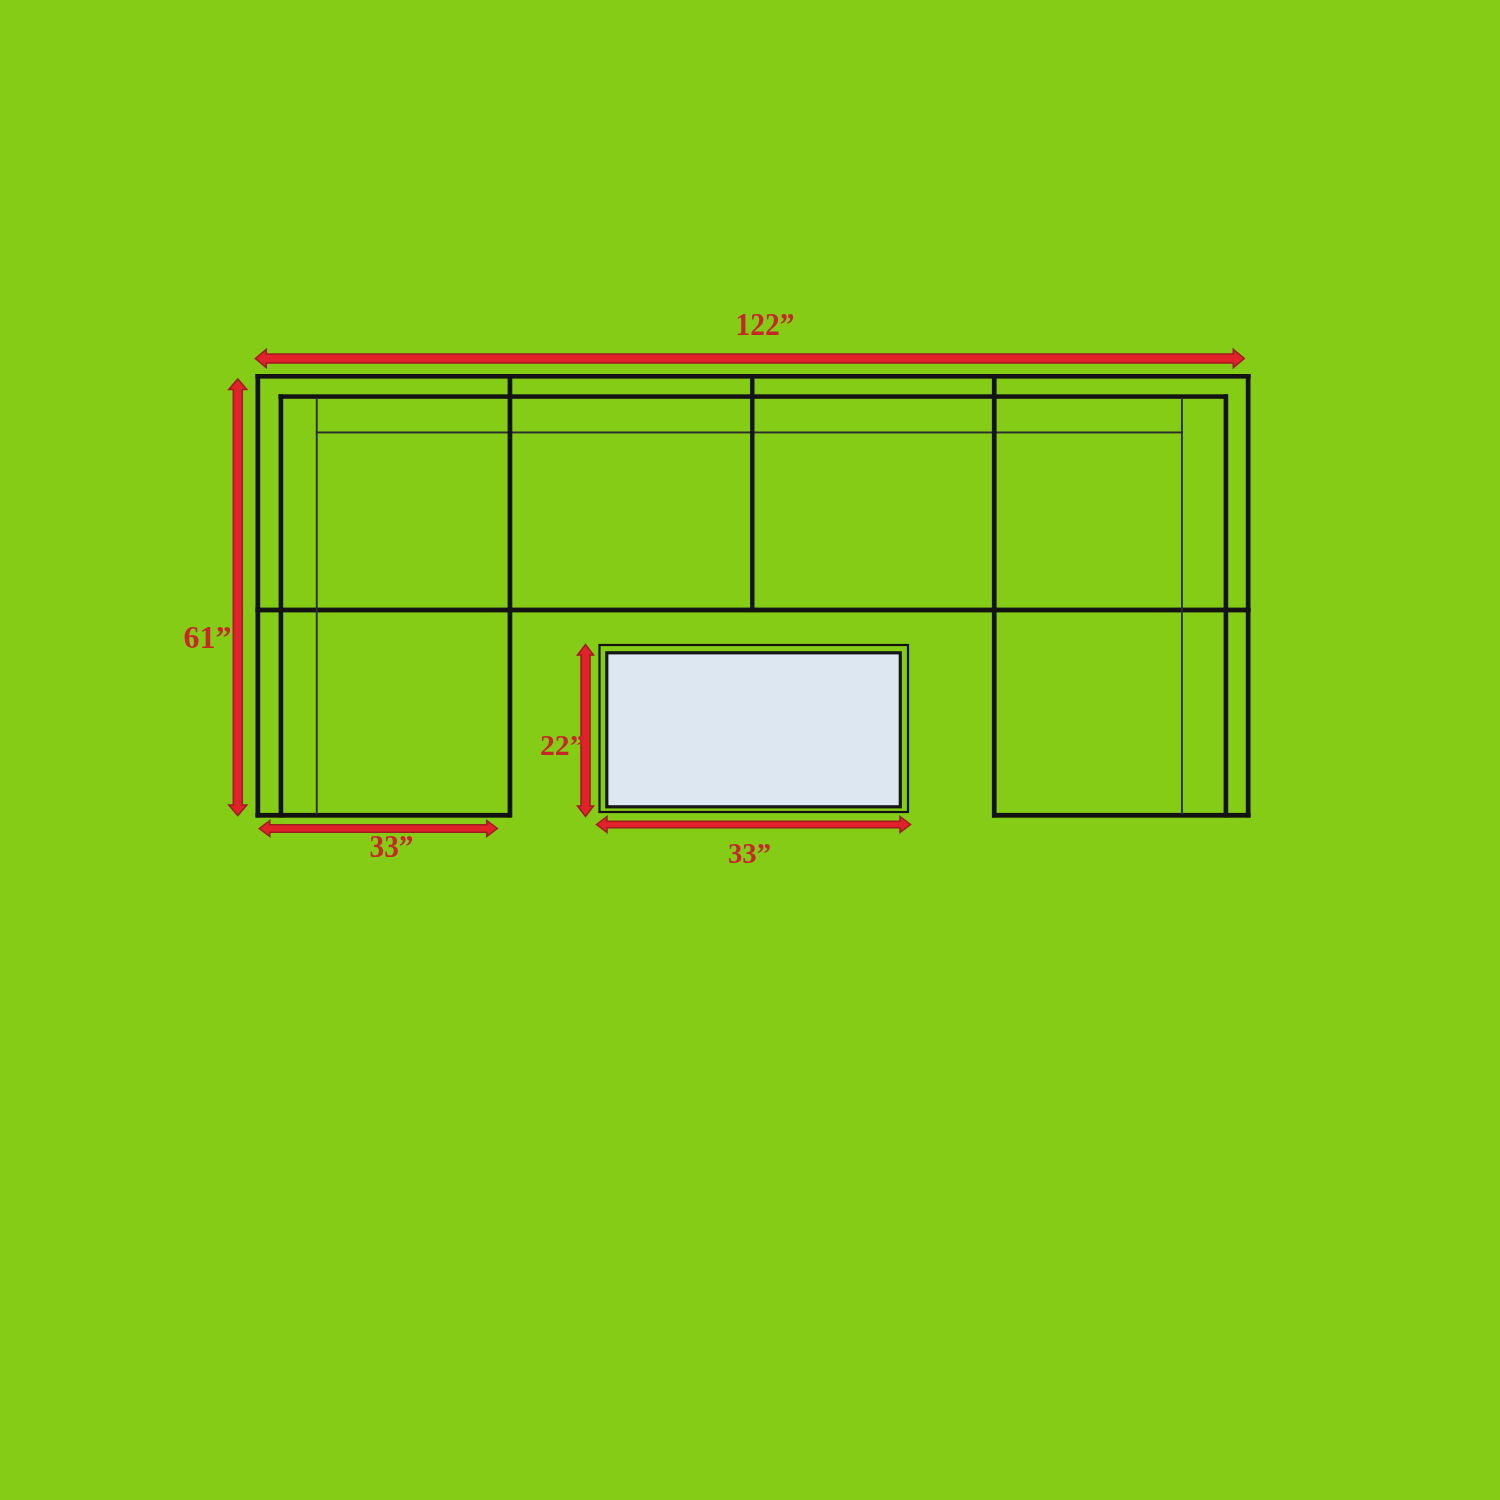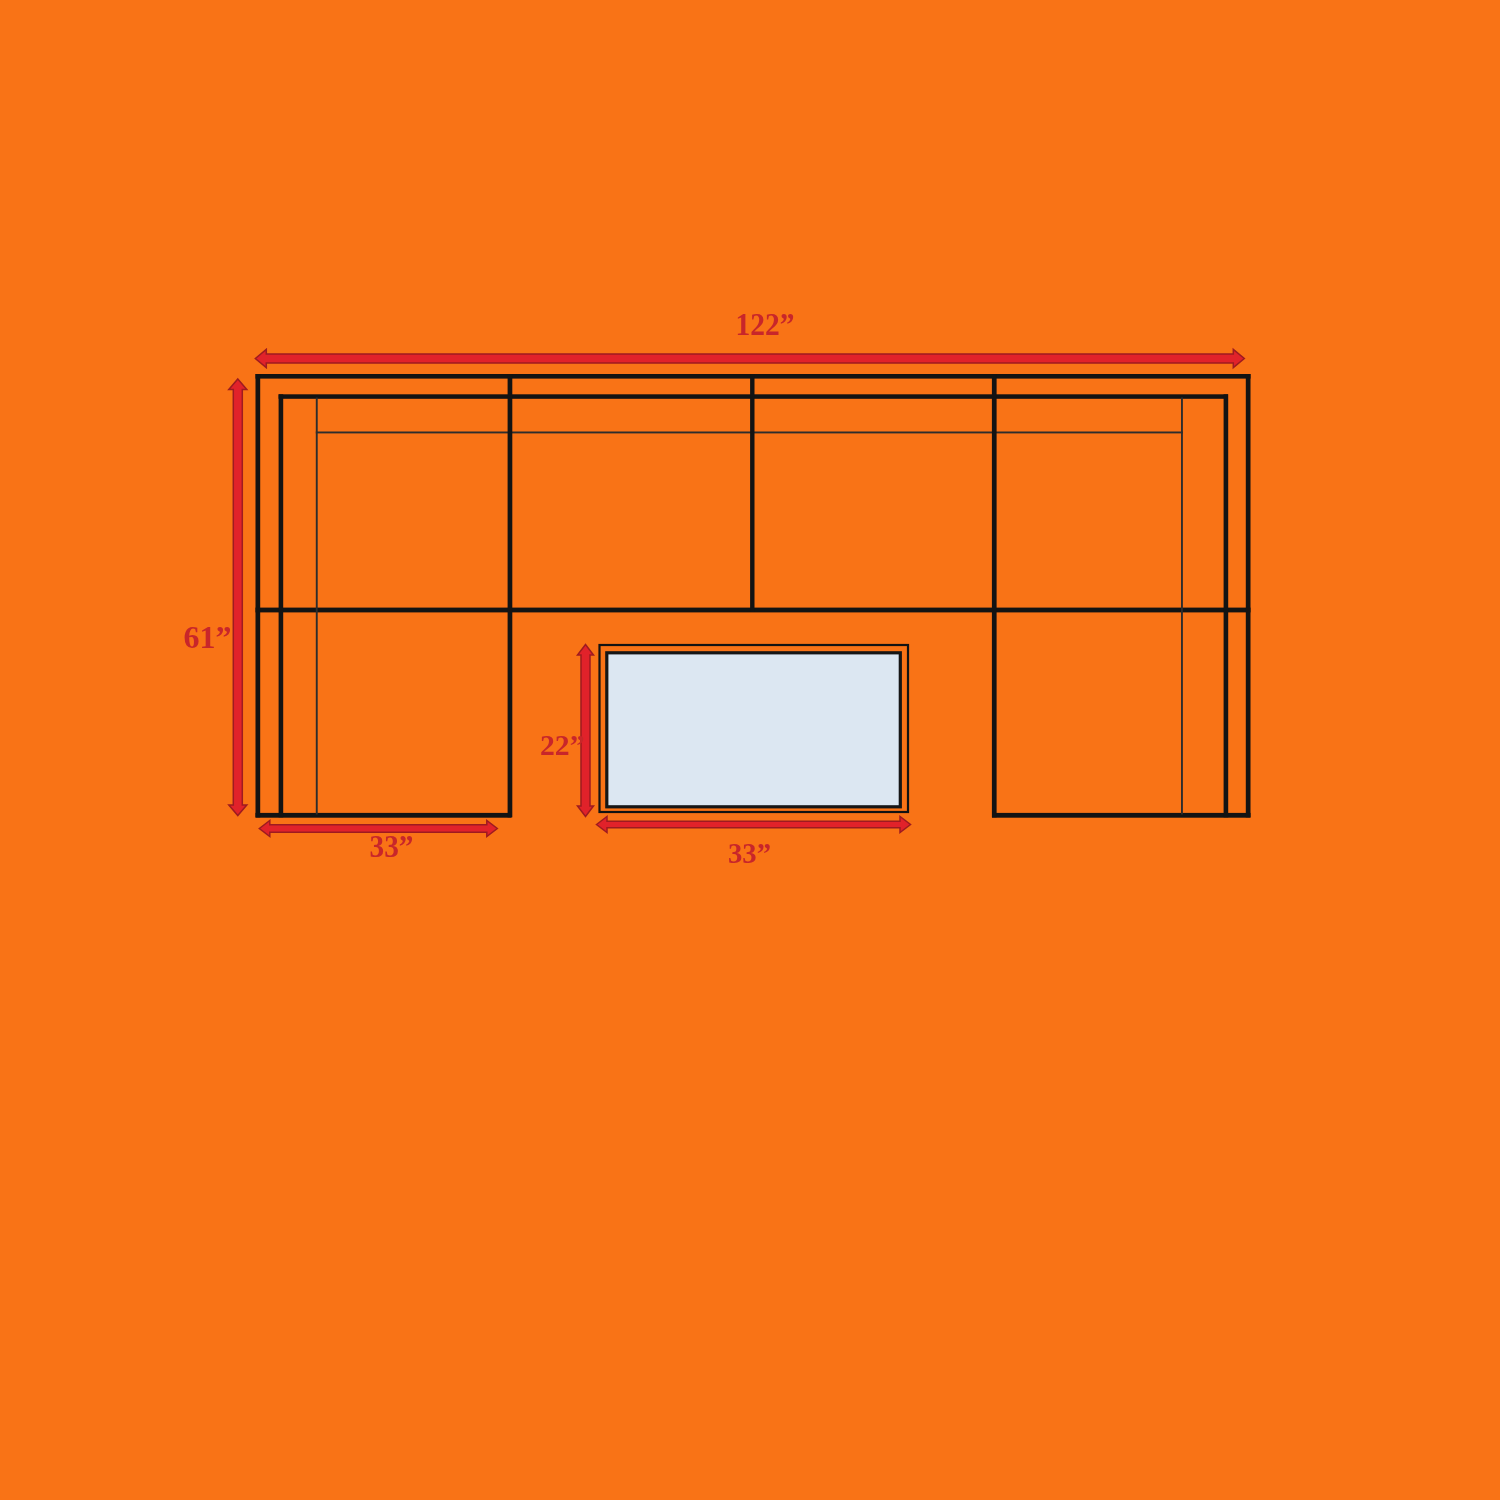--- a/index.html
+++ b/index.html
@@ -1,16 +1,16 @@
 <!DOCTYPE html>
 <html><head>
 <meta charset="utf-8">
 <style>
   html,body{margin:0;padding:0;background:#ffffff;}
-  #page{position:relative;width:1500px;height:1500px;background:#f97316;overflow:hidden;}
+  #page{position:relative;width:1500px;height:1500px;background:#84cc16;overflow:hidden;}
   svg{position:absolute;left:0;top:0;}
   text{font-family:"Liberation Serif",serif;font-weight:bold;fill:#c8262a;}
 </style>
 </head>
 <body>
 <div id="page">
 <svg width="1500" height="1500" viewBox="0 0 1500 1500">
 
   <g fill="#131313">
     <rect x="255.5" y="374" width="995" height="4.6"></rect>

